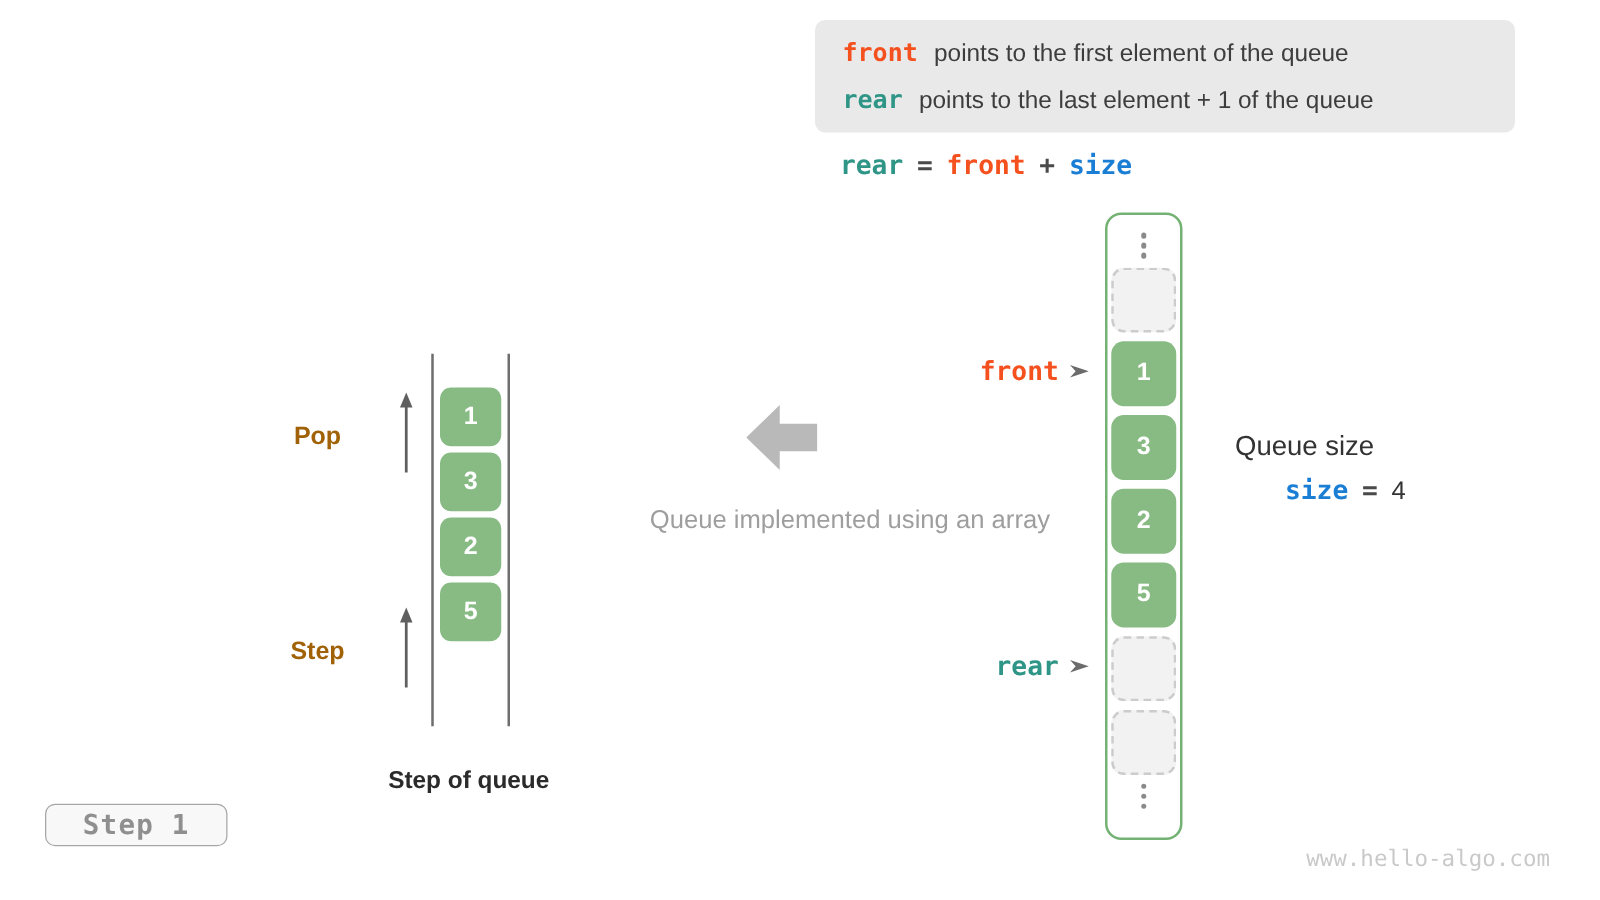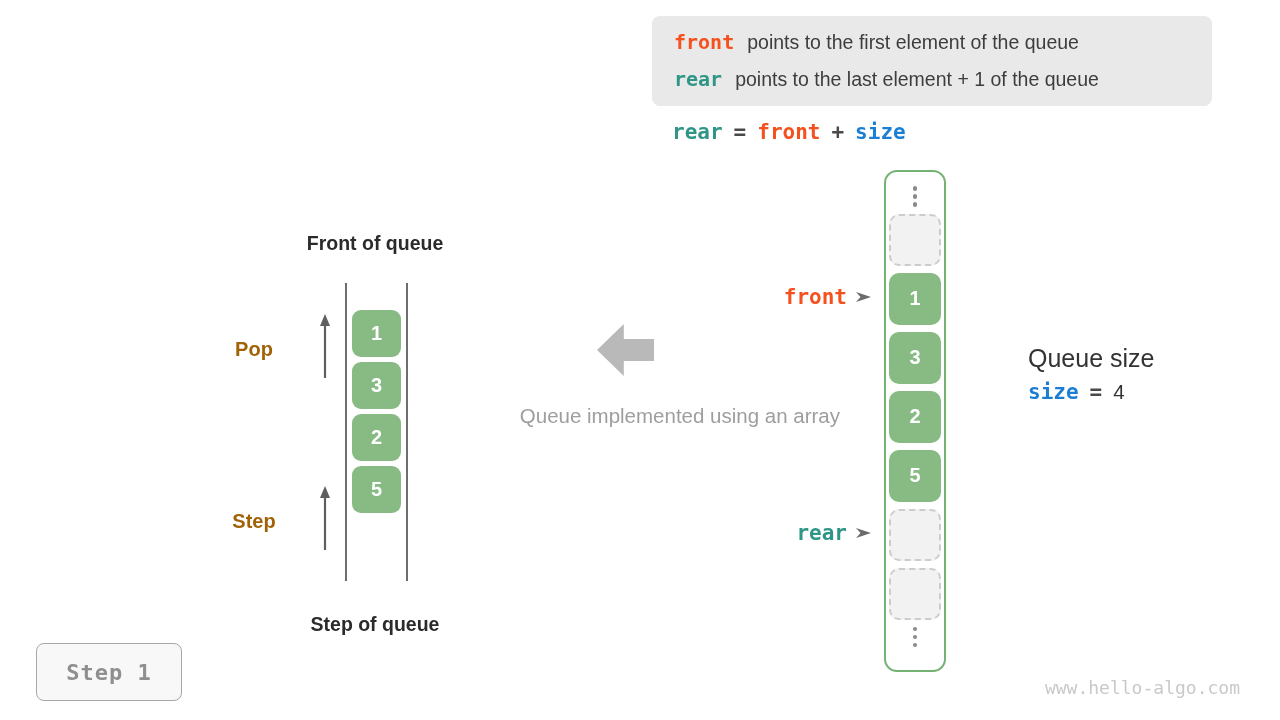--- a/index.html
+++ b/index.html
@@ -183,40 +183,40 @@
     justify-content: flex-end;
     gap: 8px;
     font-size: 21px;
   }
   .front-pointer { top: 285px; }
   .rear-pointer  { top: 521px; }
 
   
   .qsize-label {
     position: absolute;
-    left: 1028px; top: 344px;
-    font-size: 25px;
+    left: 988px; top: 344px;
+    font-size: 22px;
     color: #333333;
   }
   .qsize-eq {
     position: absolute;
     left: 1028px; top: 380px;
     display: flex;
     align-items: baseline;
     gap: 11px;
     font-size: 21px;
     color: #333333;
   }
   .qsize-eq .val { font-size: 20.5px; }
 
   
   .step-badge {
     position: absolute;
     left: 36px; top: 643px;
-    width: 146px; height: 58px;
+    width: 146px; height: 34px;
     background: #f8f8f8;
     border: 1.5px solid #a6a6a6;
     border-radius: 8px;
     display: flex;
     align-items: center;
     justify-content: center;
     font-family: "DejaVu Sans Mono", monospace;
     font-weight: bold;
     font-size: 22px;
     color: #8f8f8f;
@@ -247,21 +247,20 @@
   </div>
 
   <div class="formula code">
     <span class="teal">rear</span>
     <span class="darkop">=</span>
     <span class="orange">front</span>
     <span class="darkop">+</span>
     <span class="blue">size</span>
   </div>
 
-  <div class="big-label front-label">Front of queue</div>
   <div class="vline left"></div>
   <div class="vline right"></div>
   <div class="left-cells">
       <div class="qcell">1</div>
       <div class="qcell">3</div>
       <div class="qcell">2</div>
       <div class="qcell">5</div>
     </div>
 
   <svg class="up-arrow pop-arrow" viewBox="0 0 12 66">

